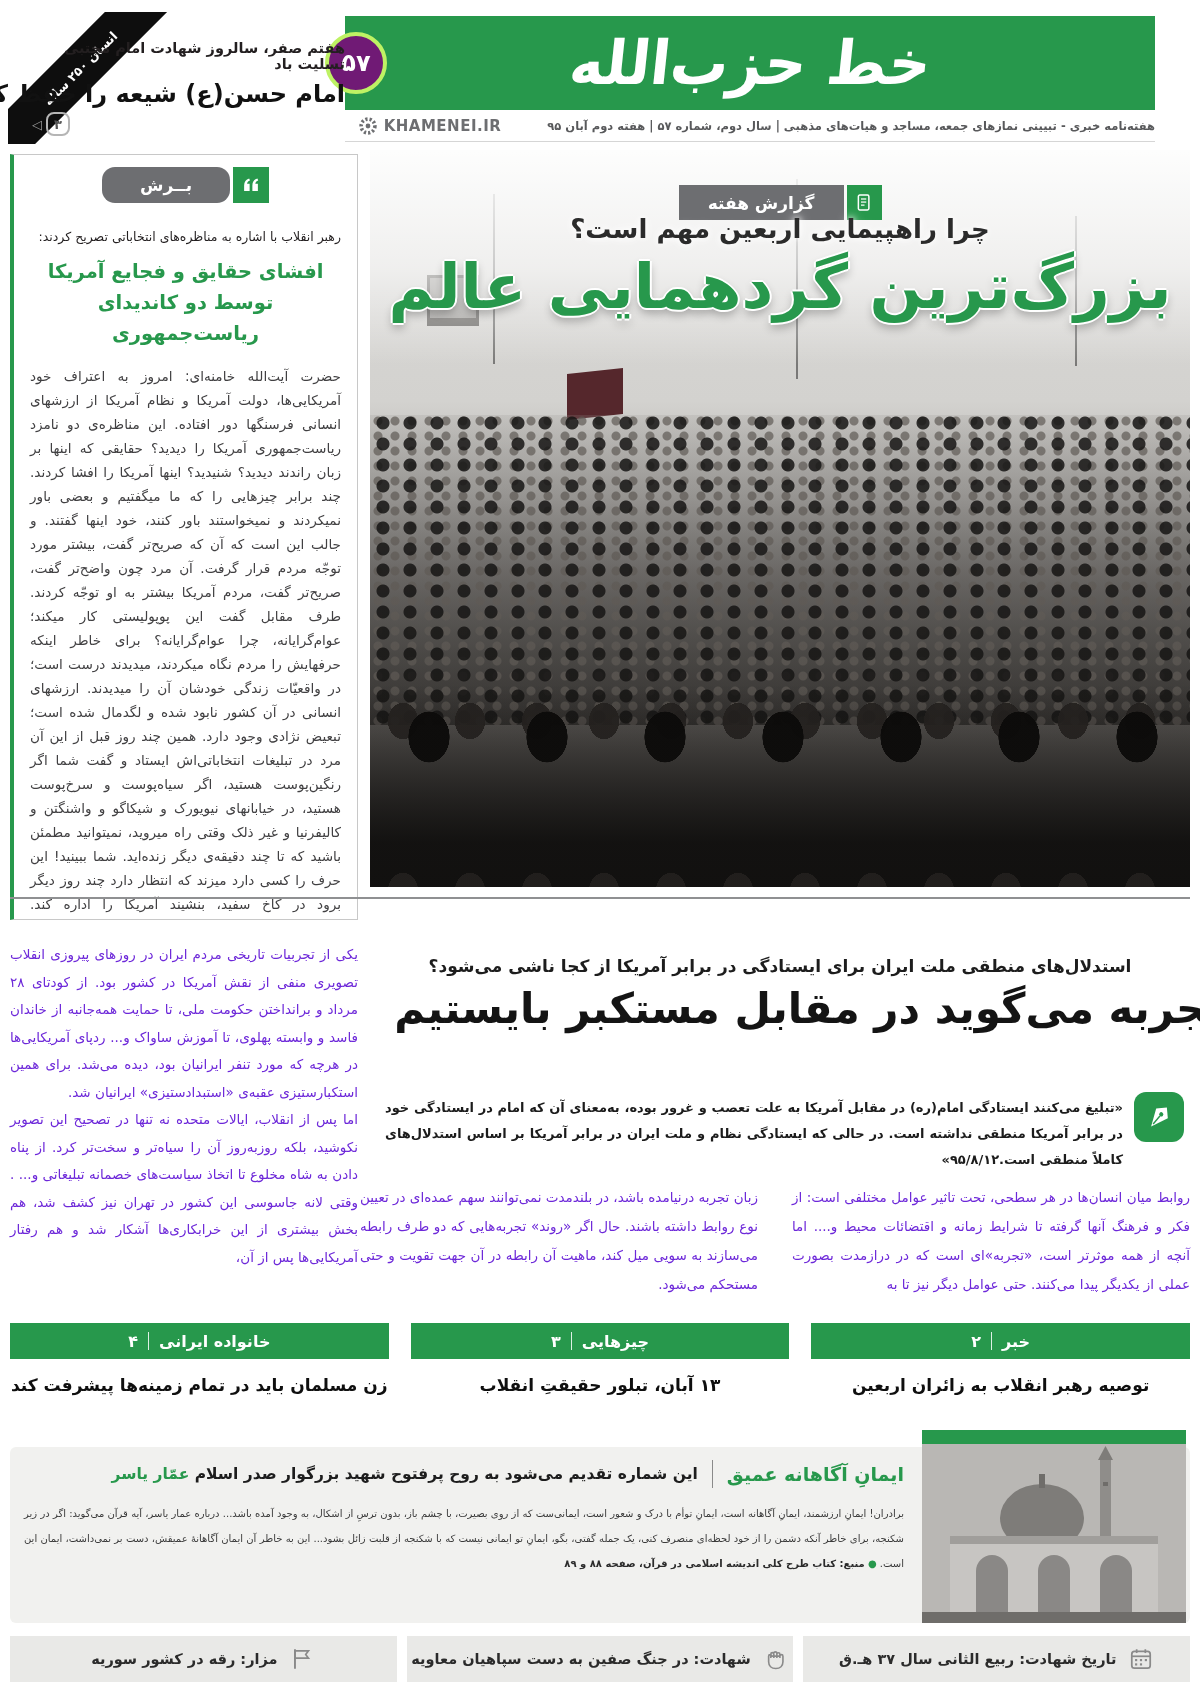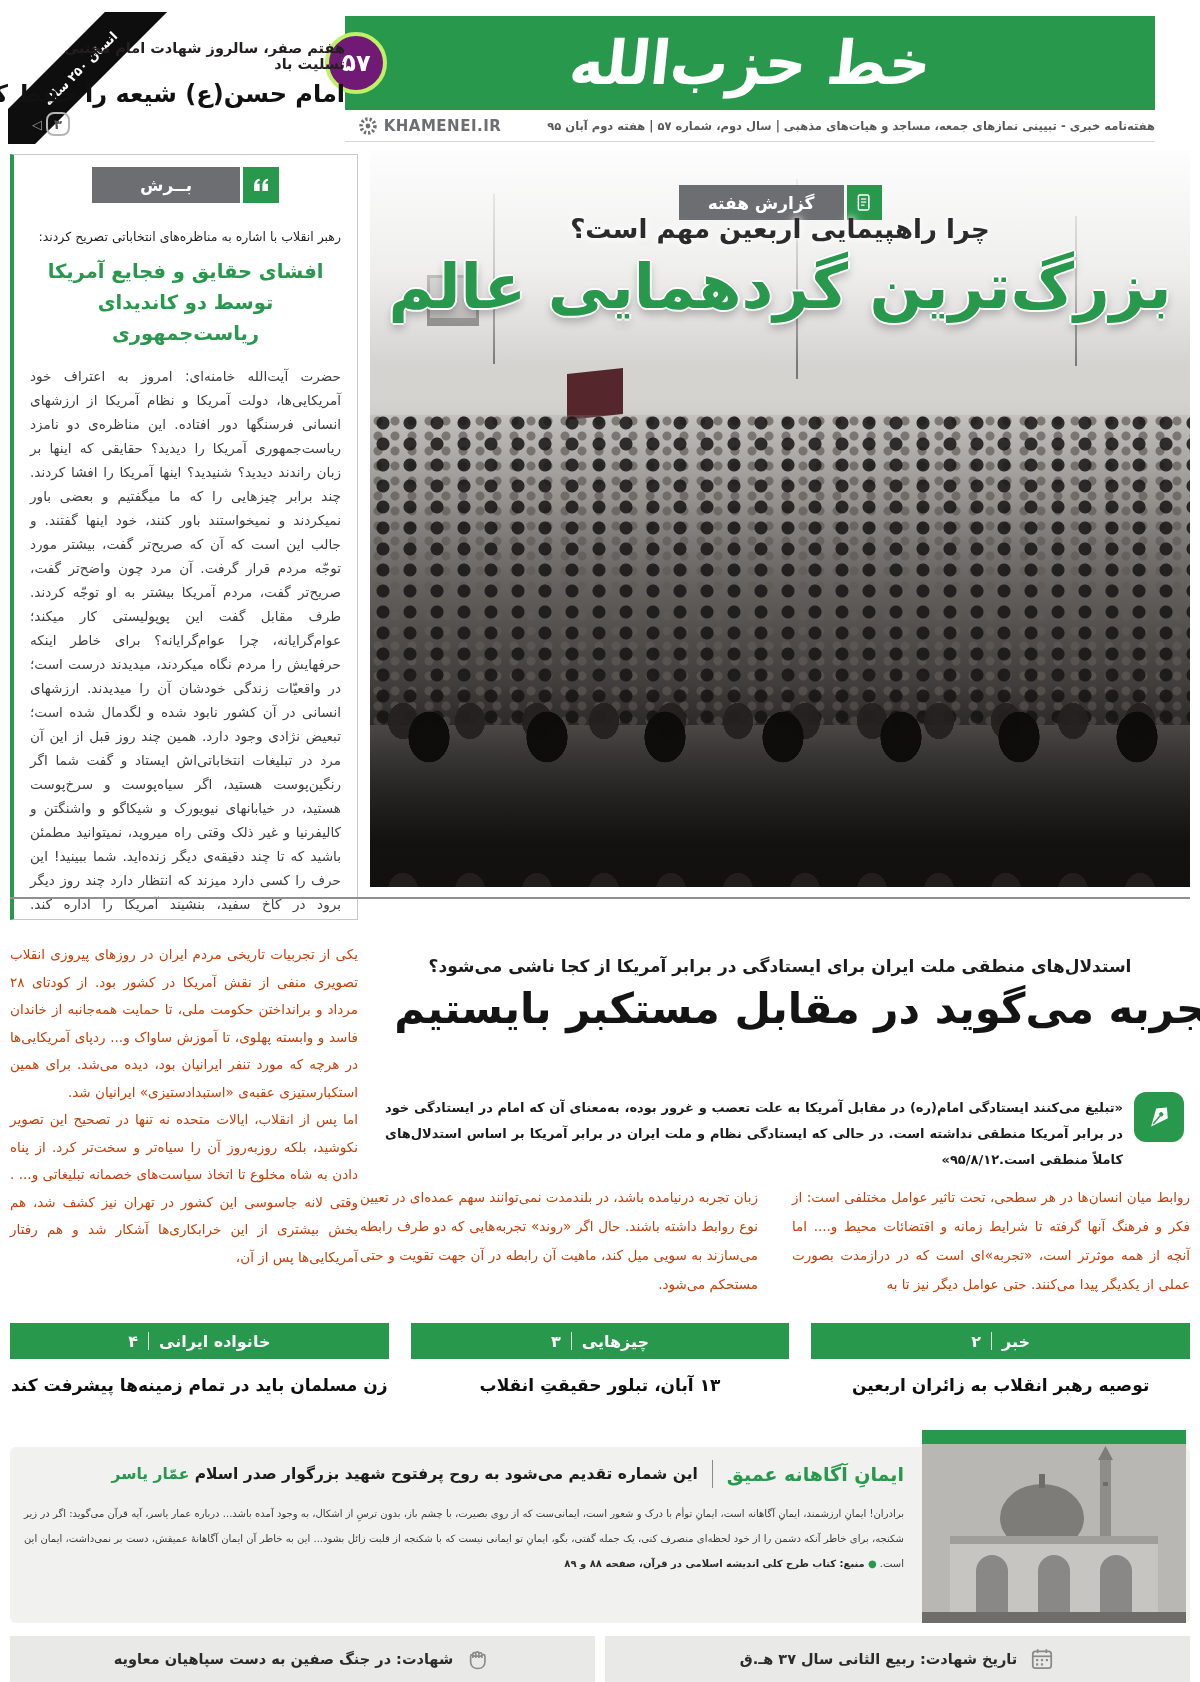--- a/index.html
+++ b/index.html
@@ -32,21 +32,21 @@
                    align-items:center;justify-content:center;font-size:13px;font-weight:bold;color:#555;}
   
   .bar-pair{display:flex;align-items:stretch;gap:3px;margin-top:25px;}
   .bar-label{background:#6d6e71;color:#fff;font-weight:bold;font-size:17px;display:flex;
              align-items:center;justify-content:center;}
   .bar-icon{background:#27984c;display:flex;align-items:center;justify-content:center;}
   
   .cut-box{position:absolute;left:10px;top:154px;width:348px;height:766px;background:#fff;
            border:1px solid #c8c8c8;border-left:4px solid #27984c;overflow:hidden;box-sizing:border-box;}
   .cut-head{margin:12px auto 0;justify-content:center;}
-  .cut-head .bar-label{width:148px;height:36px;}
+  .cut-head .bar-label{width:128px;height:36px;border-radius:13px;}
   .cut-head .bar-icon{width:36px;height:36px;}
   .cut-kicker{margin:26px 16px 0;font-size:12.5px;color:#231f20;text-align:right;}
   .cut-headline{margin:12px 10px 0;text-align:center;color:#27984c;font-weight:bold;font-size:19.5px;line-height:1.6;}
   .cut-body{margin:14px 16px 0;font-size:13.6px;line-height:24px;text-align:justify;color:#414042;}
   .grn{color:#27984c;}
   .date-b{font-weight:bold;}
   
   .photo{position:absolute;left:370px;top:150px;width:820px;height:737px;overflow:hidden;
          background:linear-gradient(180deg,#dcdbd9 0%,#d3d2cf 34%,#b7b5b2 47%,#908d8a 58%,#5c5956 78%,#343230 100%);}
   .crowd{position:absolute;left:0;right:0;top:36%;height:42%;
@@ -81,21 +81,21 @@
   .speech-head .bar-label{width:165px;height:35px;}
   .speech-head .bar-icon{width:35px;height:35px;}
   .speech-kicker{position:absolute;left:370px;top:956px;width:820px;text-align:center;
                  font-size:17px;font-weight:bold;color:#1d1d1d;}
   .speech-headline{position:absolute;left:370px;top:984px;width:820px;text-align:center;
                    font-size:42px;font-weight:bold;color:#141414;white-space:nowrap;margin-left:32px;}
   .pen-icon{position:absolute;left:1134px;top:1092px;width:50px;height:50px;background:#27984c;border-radius:12px;
             display:flex;align-items:center;justify-content:center;}
   .lead{position:absolute;left:385px;top:1095px;width:738px;font-size:13px;font-weight:bold;
         line-height:26px;text-align:justify;color:#1c1c1c;}
-  .bodycol{font-size:13.5px;line-height:29px;text-align:justify;color:#c2410c;}
+  .bodycol{font-size:13.5px;line-height:29px;text-align:justify;color:#6d28d9;}
   .col-right{position:absolute;left:792px;top:1183px;width:398px;}
   .col-mid{position:absolute;left:360px;top:1183px;width:398px;}
   .col-left{position:absolute;left:10px;top:941px;width:348px;line-height:27.5px;font-size:13.5px;}
   .col-left p{margin:0;}
   
   .cards{position:absolute;left:10px;top:1323px;width:1180px;display:flex;gap:22px;}
   .card{flex:1;}
   .card-bar{height:36px;background:#27984c;color:#fff;display:flex;align-items:center;justify-content:center;
             gap:10px;font-weight:bold;font-size:16px;}
   .card-bar .vline{width:1px;height:18px;background:rgba(255,255,255,.85);}
@@ -299,15 +299,24 @@
       <span>تاریخ شهادت: ربیع الثانی سال ۳۷ هـ.ق</span>
     </div>
     <div class="foot-cell">
       <span class="ico">
         <svg width="26" height="26" viewBox="0 0 24 24">
             <path d="M7.2 11V7.5a1.4 1.4 0 012.8 0V11m0-4.2a1.4 1.4 0 012.8 0V11m0-3.4a1.4 1.4 0 012.8 0V11m0-1.6a1.4 1.4 0 012.8 0v5.1c0 3.9-2.6 6.3-6.6 6.3s-6.6-2.4-6.6-6.3V9.4a1.4 1.4 0 012.8 0z" fill="none" stroke="#8a8a8a" stroke-width="1.5"></path>
           </svg>
       </span>
       <span>شهادت: در جنگ صفین به دست سپاهیان معاویه</span>
     </div>
+    <div class="foot-cell">
+      <span class="ico">
+        <svg width="26" height="26" viewBox="0 0 24 24">
+            <line x1="5.5" y1="3" x2="5.5" y2="21" stroke="#8a8a8a" stroke-width="1.8"></line>
+            <path d="M5.5 4.5h12.5l-2.6 3.3 2.6 3.4H5.5z" fill="none" stroke="#8a8a8a" stroke-width="1.5"></path>
+          </svg>
+      </span>
+      <span>مزار: رقه در کشور سوریه</span>
+    </div>
   </div>
 
 </div>
 
 </body></html>

